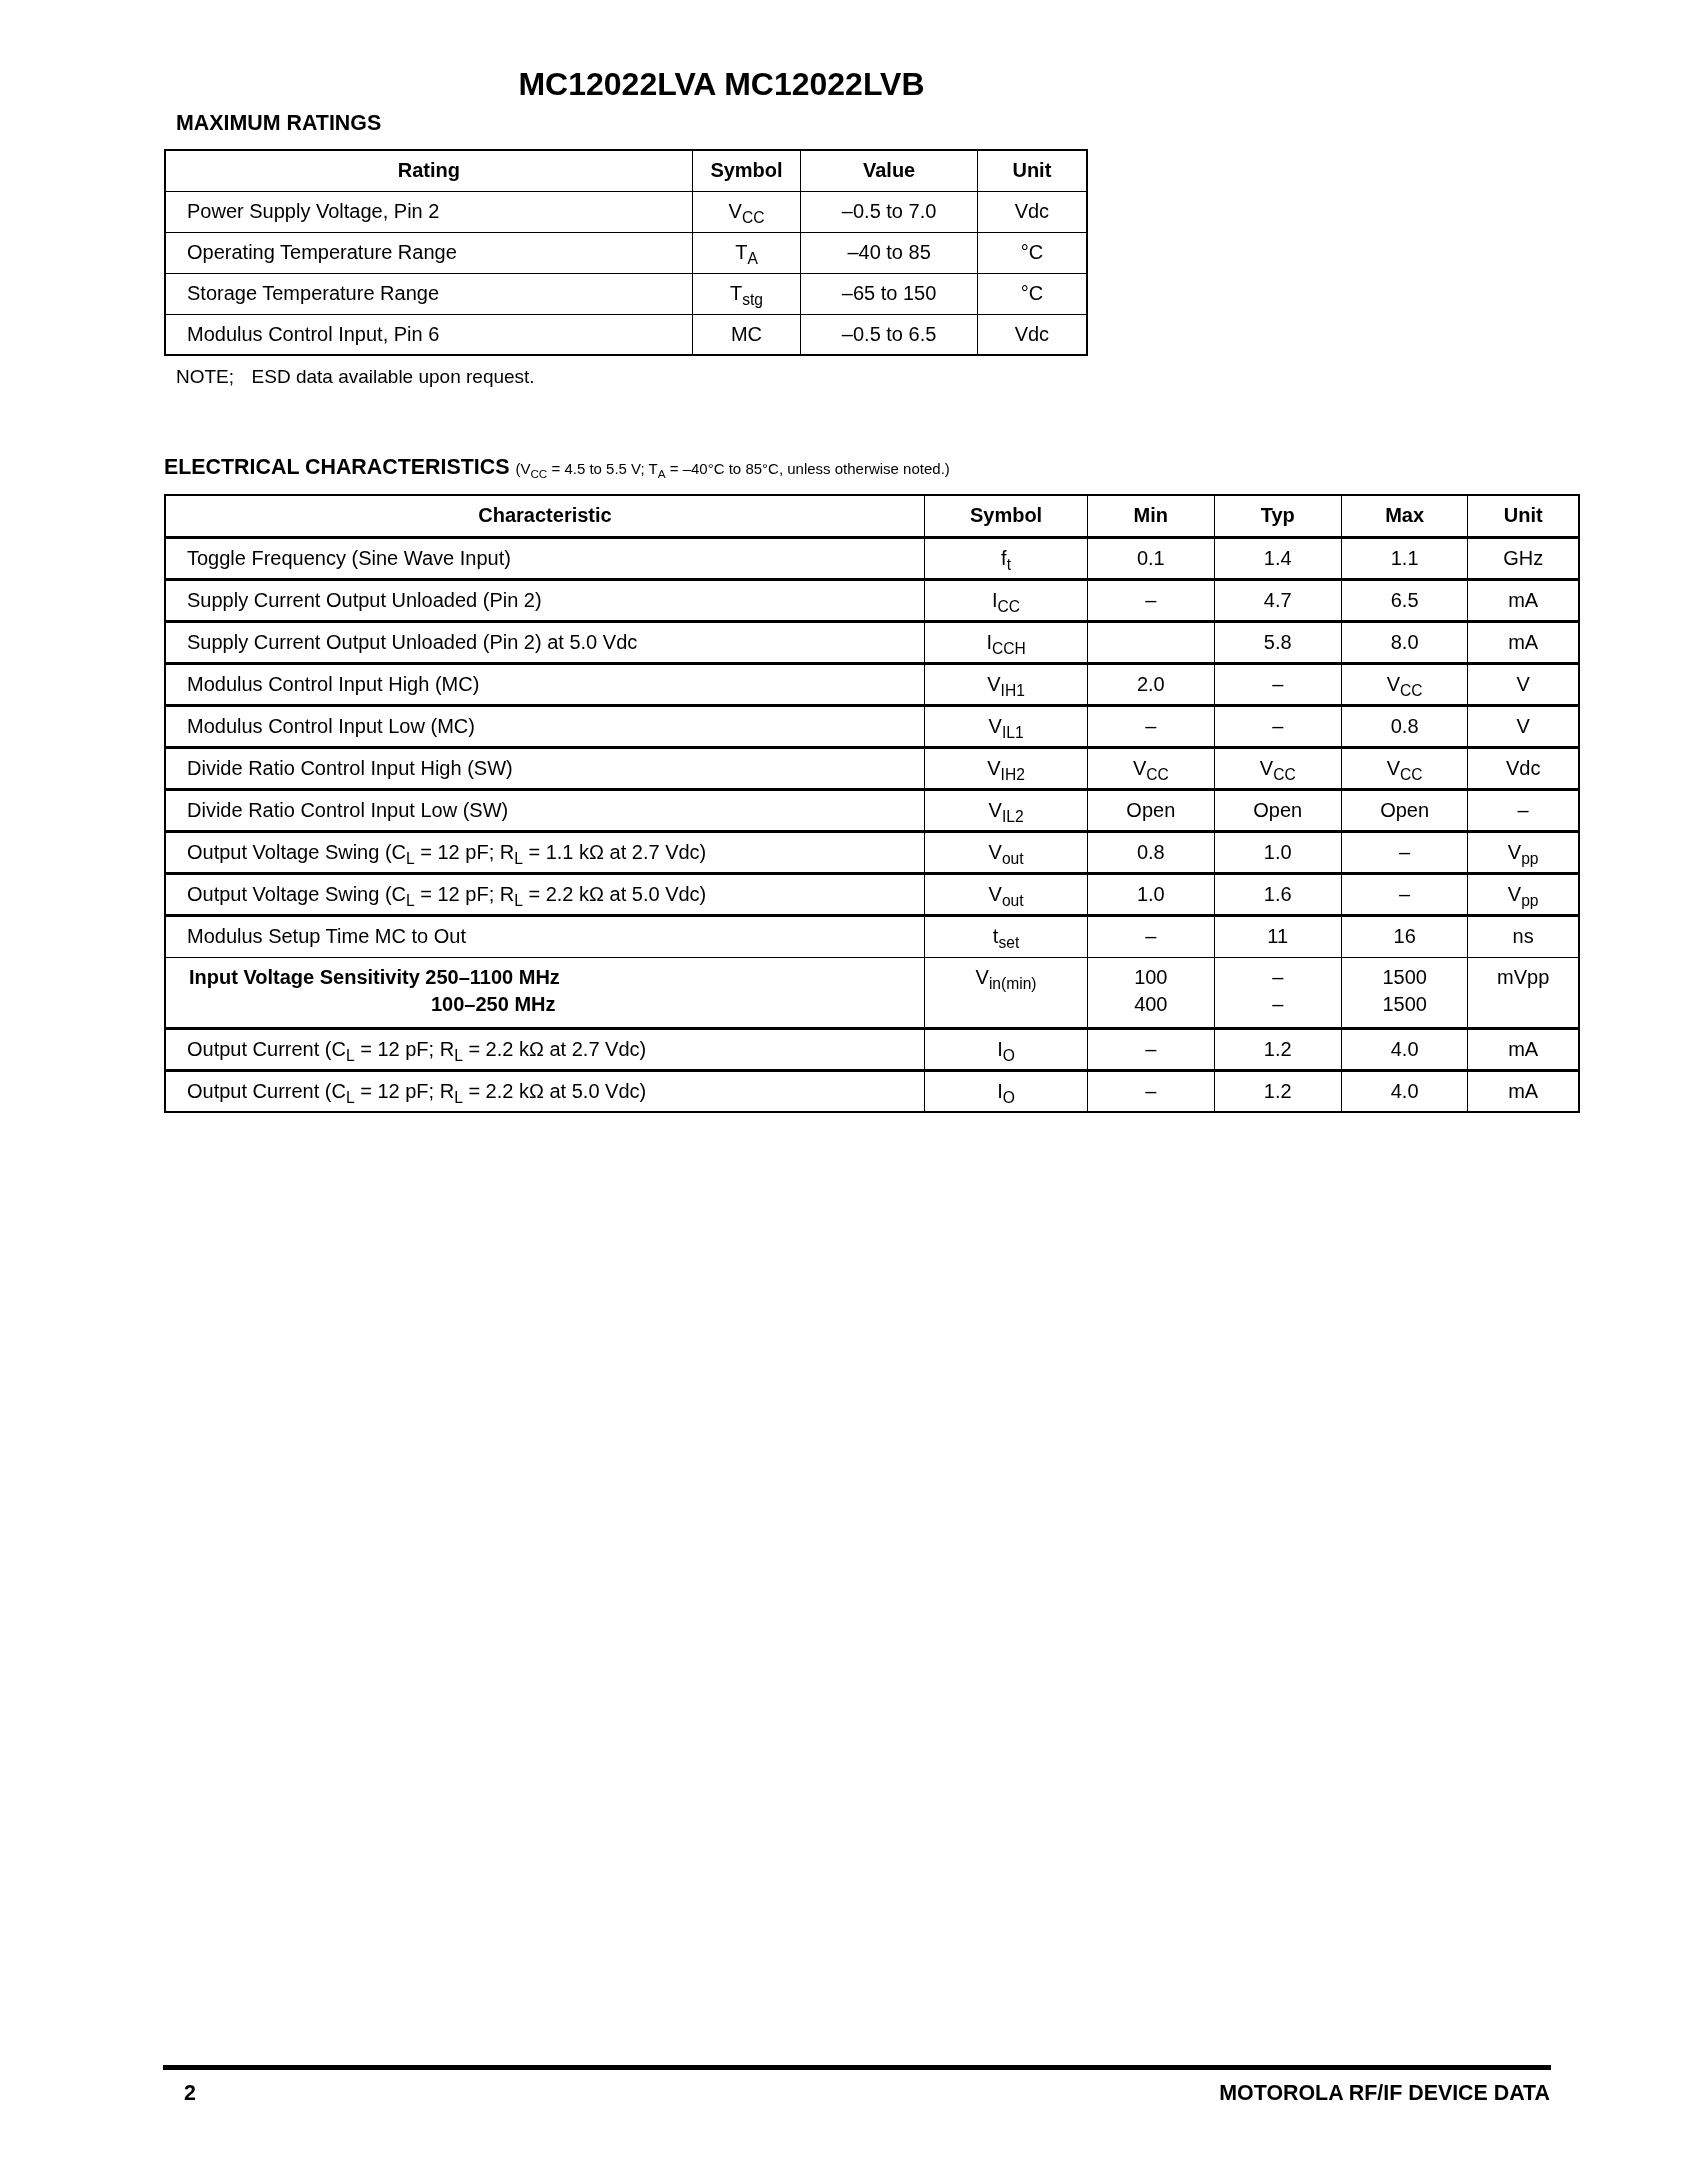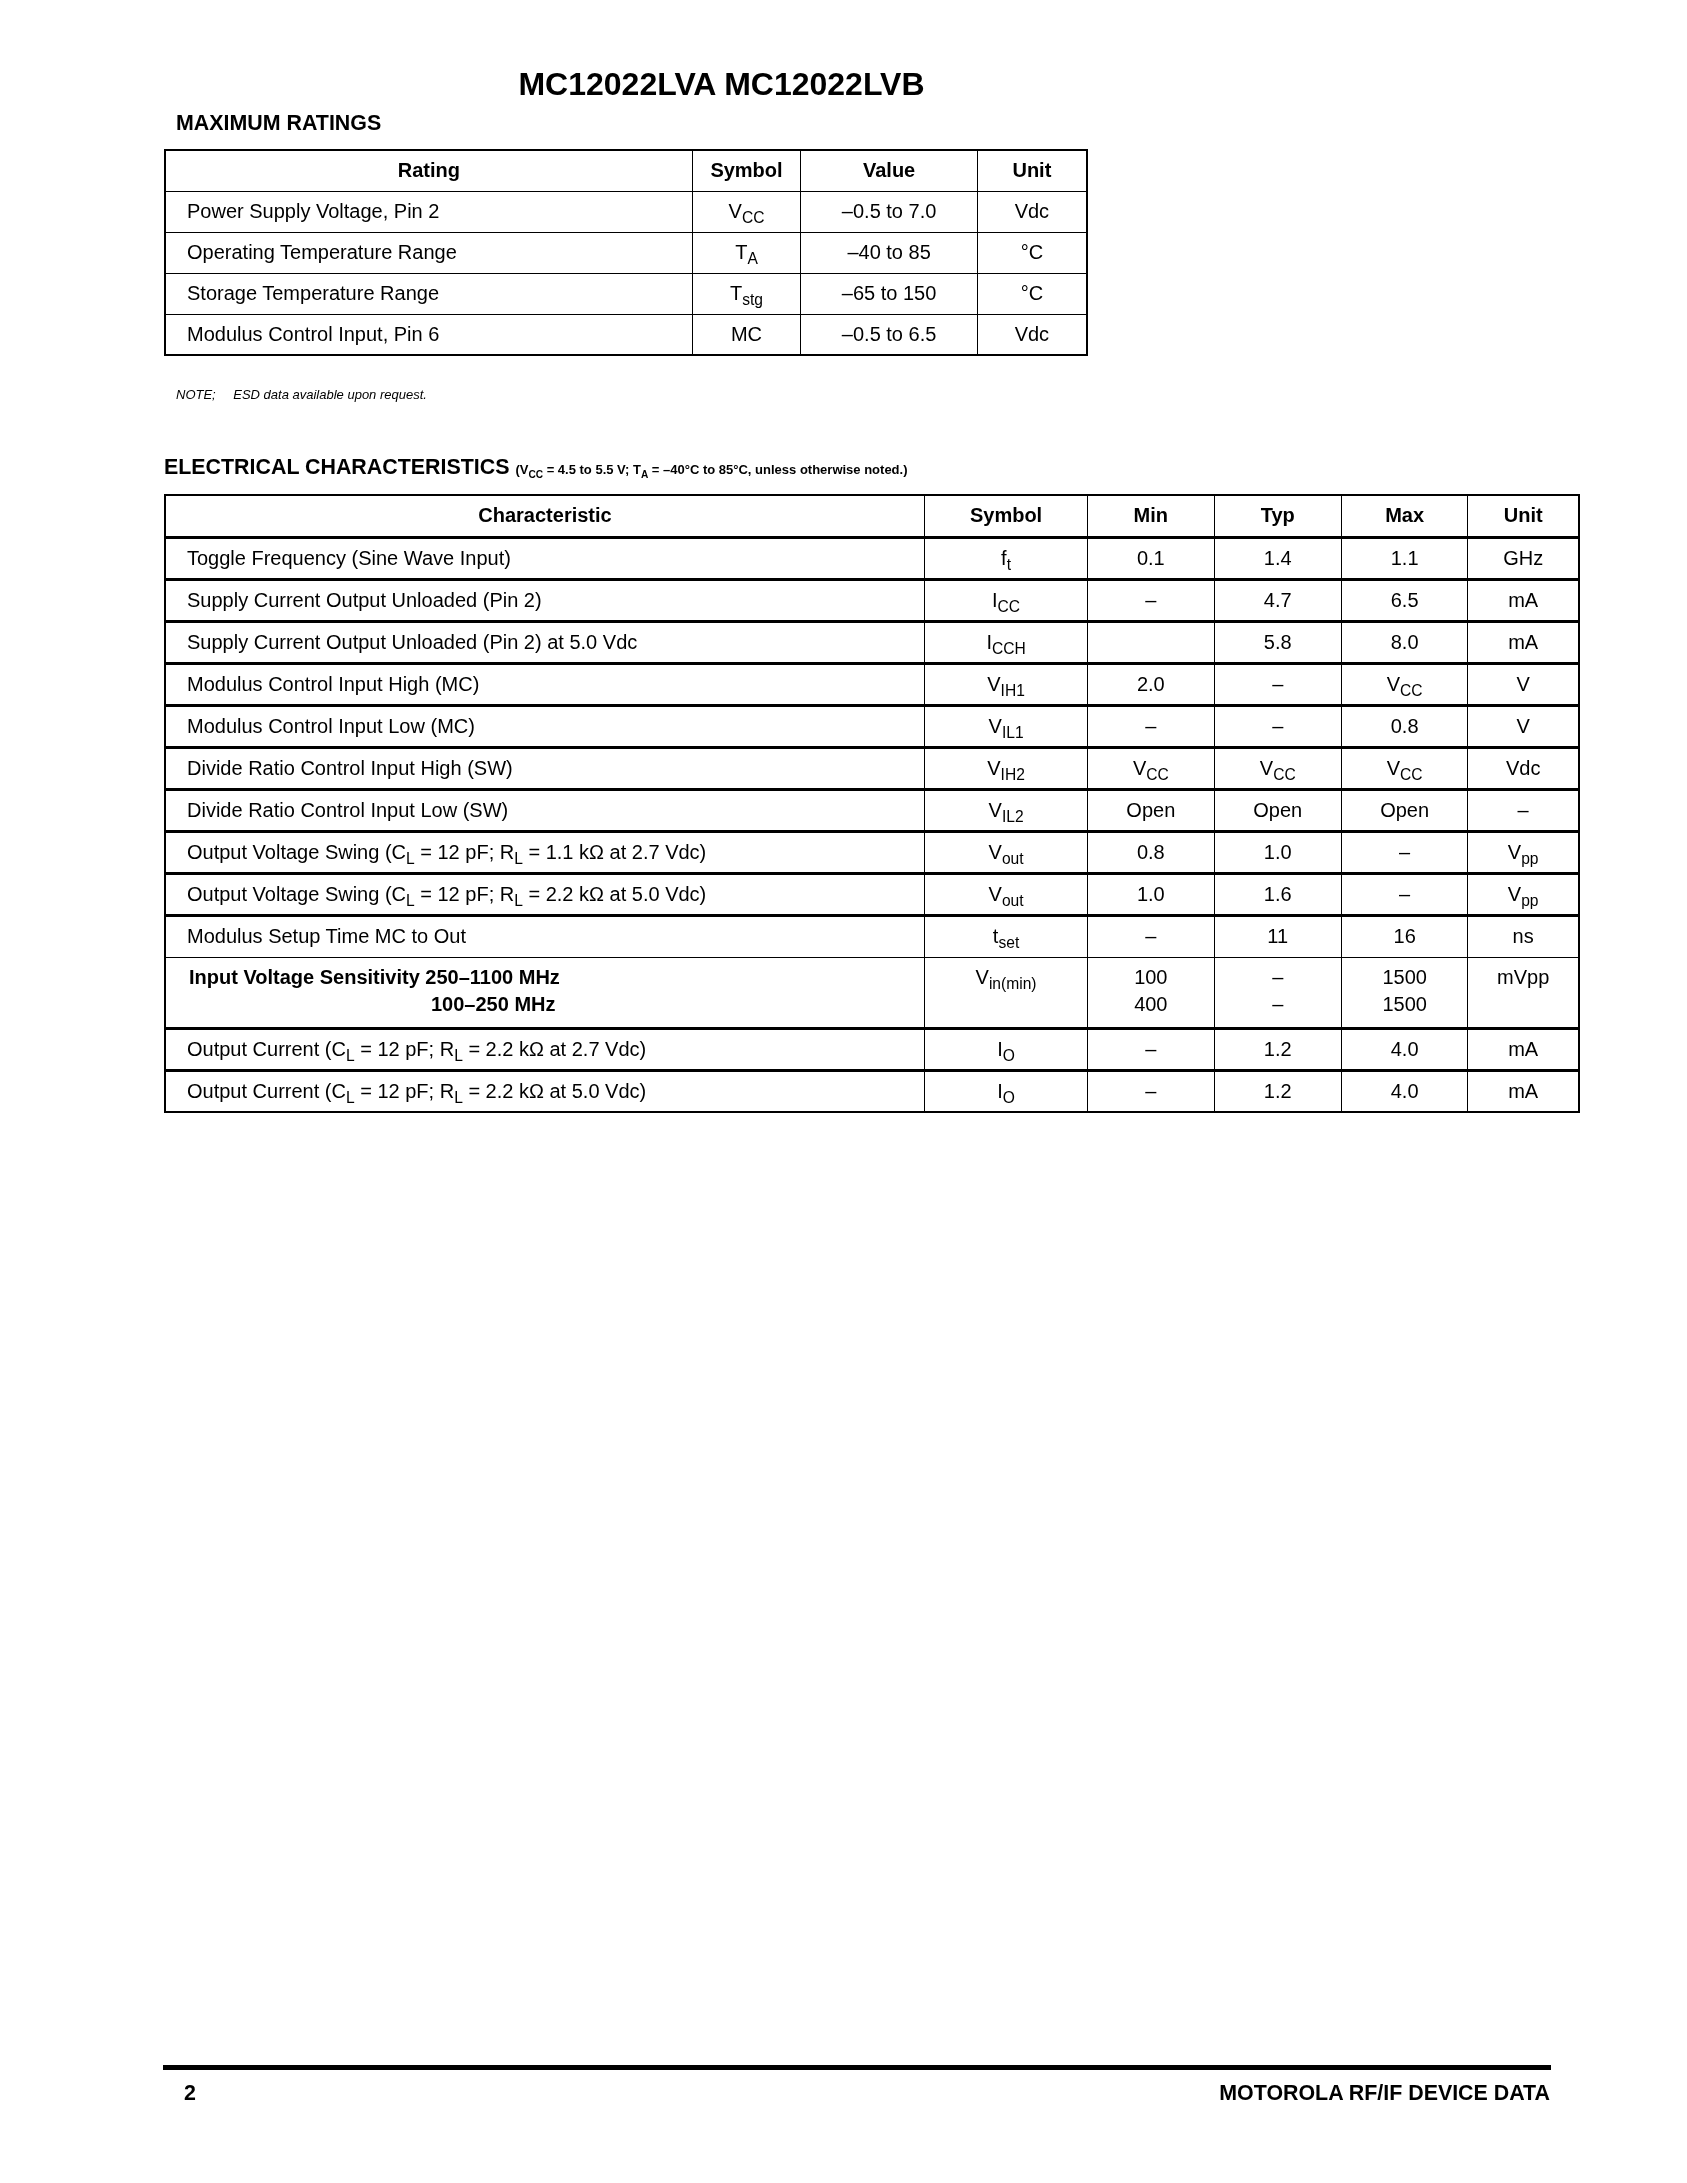--- a/index.html
+++ b/index.html
@@ -1,34 +1,34 @@
 <!DOCTYPE html>
 <html style="font-size:12.7px"><head>
 <meta charset="utf-8">
 <style>
   html, body { margin:0; padding:0; background:#ffffff; }
   body { width:1687px; height:2183px; position:relative; color:#000; font-family:"Liberation Sans", sans-serif; overflow:hidden; }
   .abs { position:absolute;text-align:center; }
   .title { left:0; width:1419px; top:67px; text-align:center; font-weight:bold; font-size:32px; line-height:35px; padding-left:24px; box-sizing:border-box; }
   .h2 { font-weight:bold; font-size:21.4px; line-height:24px; }
-  .h2 .cond { font-weight:bold; font-size:13px; }
+  .h2 .cond { font-weight:normal; font-size:15px; }
   sub { font-size:0.78em; vertical-align:-0.35em; line-height:0; }
   table { border-collapse:collapse; position:absolute; font-size:20px; }
   td, th { border:1.6px solid #000; padding:0; text-align:center; vertical-align:middle; }
   th { font-weight:bold; }
   td.left { text-align:left; padding-left:21px; }
   #maxr { left:164px; top:149px; width:924px; border:2.4px solid #000; }
   #maxr tr { height:41px; }
   #elec { left:164px; top:494px; width:1416px; border:2.4px solid #000; }
   #elec tr { height:42px; }
   #elec tr.thick-top td { border-top:3.2px solid #000; }
   #elec tr.dbl td { vertical-align:top; padding-top:6.4px; line-height:27px; }
   #elec tr.dbl td.left { padding-left:23px;font-weight:bold; }
   .indent { display:block; padding-left:242px; }
-  .note { left:176px; top:385px; font-size:13px; line-height:19px;font-style:italic; }
+  .note { left:176px; top:367px; font-size:19px; line-height:19px; }
   .note .gap { display:inline-block; width:17.5px; }
   .rule { left:163px; top:2065px; width:1388px; height:4.8px; background:#000; }
   .pagenum { left:184px; top:2081px; font-weight:bold; font-size:21.4px; line-height:25.4px; }
   .footer-right { right:137px; top:2081px; font-weight:bold; font-size:21.4px; line-height:25.4px; }
 </style>
 </head>
 <body>
 
 <div class="abs title">MC12022LVA MC12022LVB</div>
 

